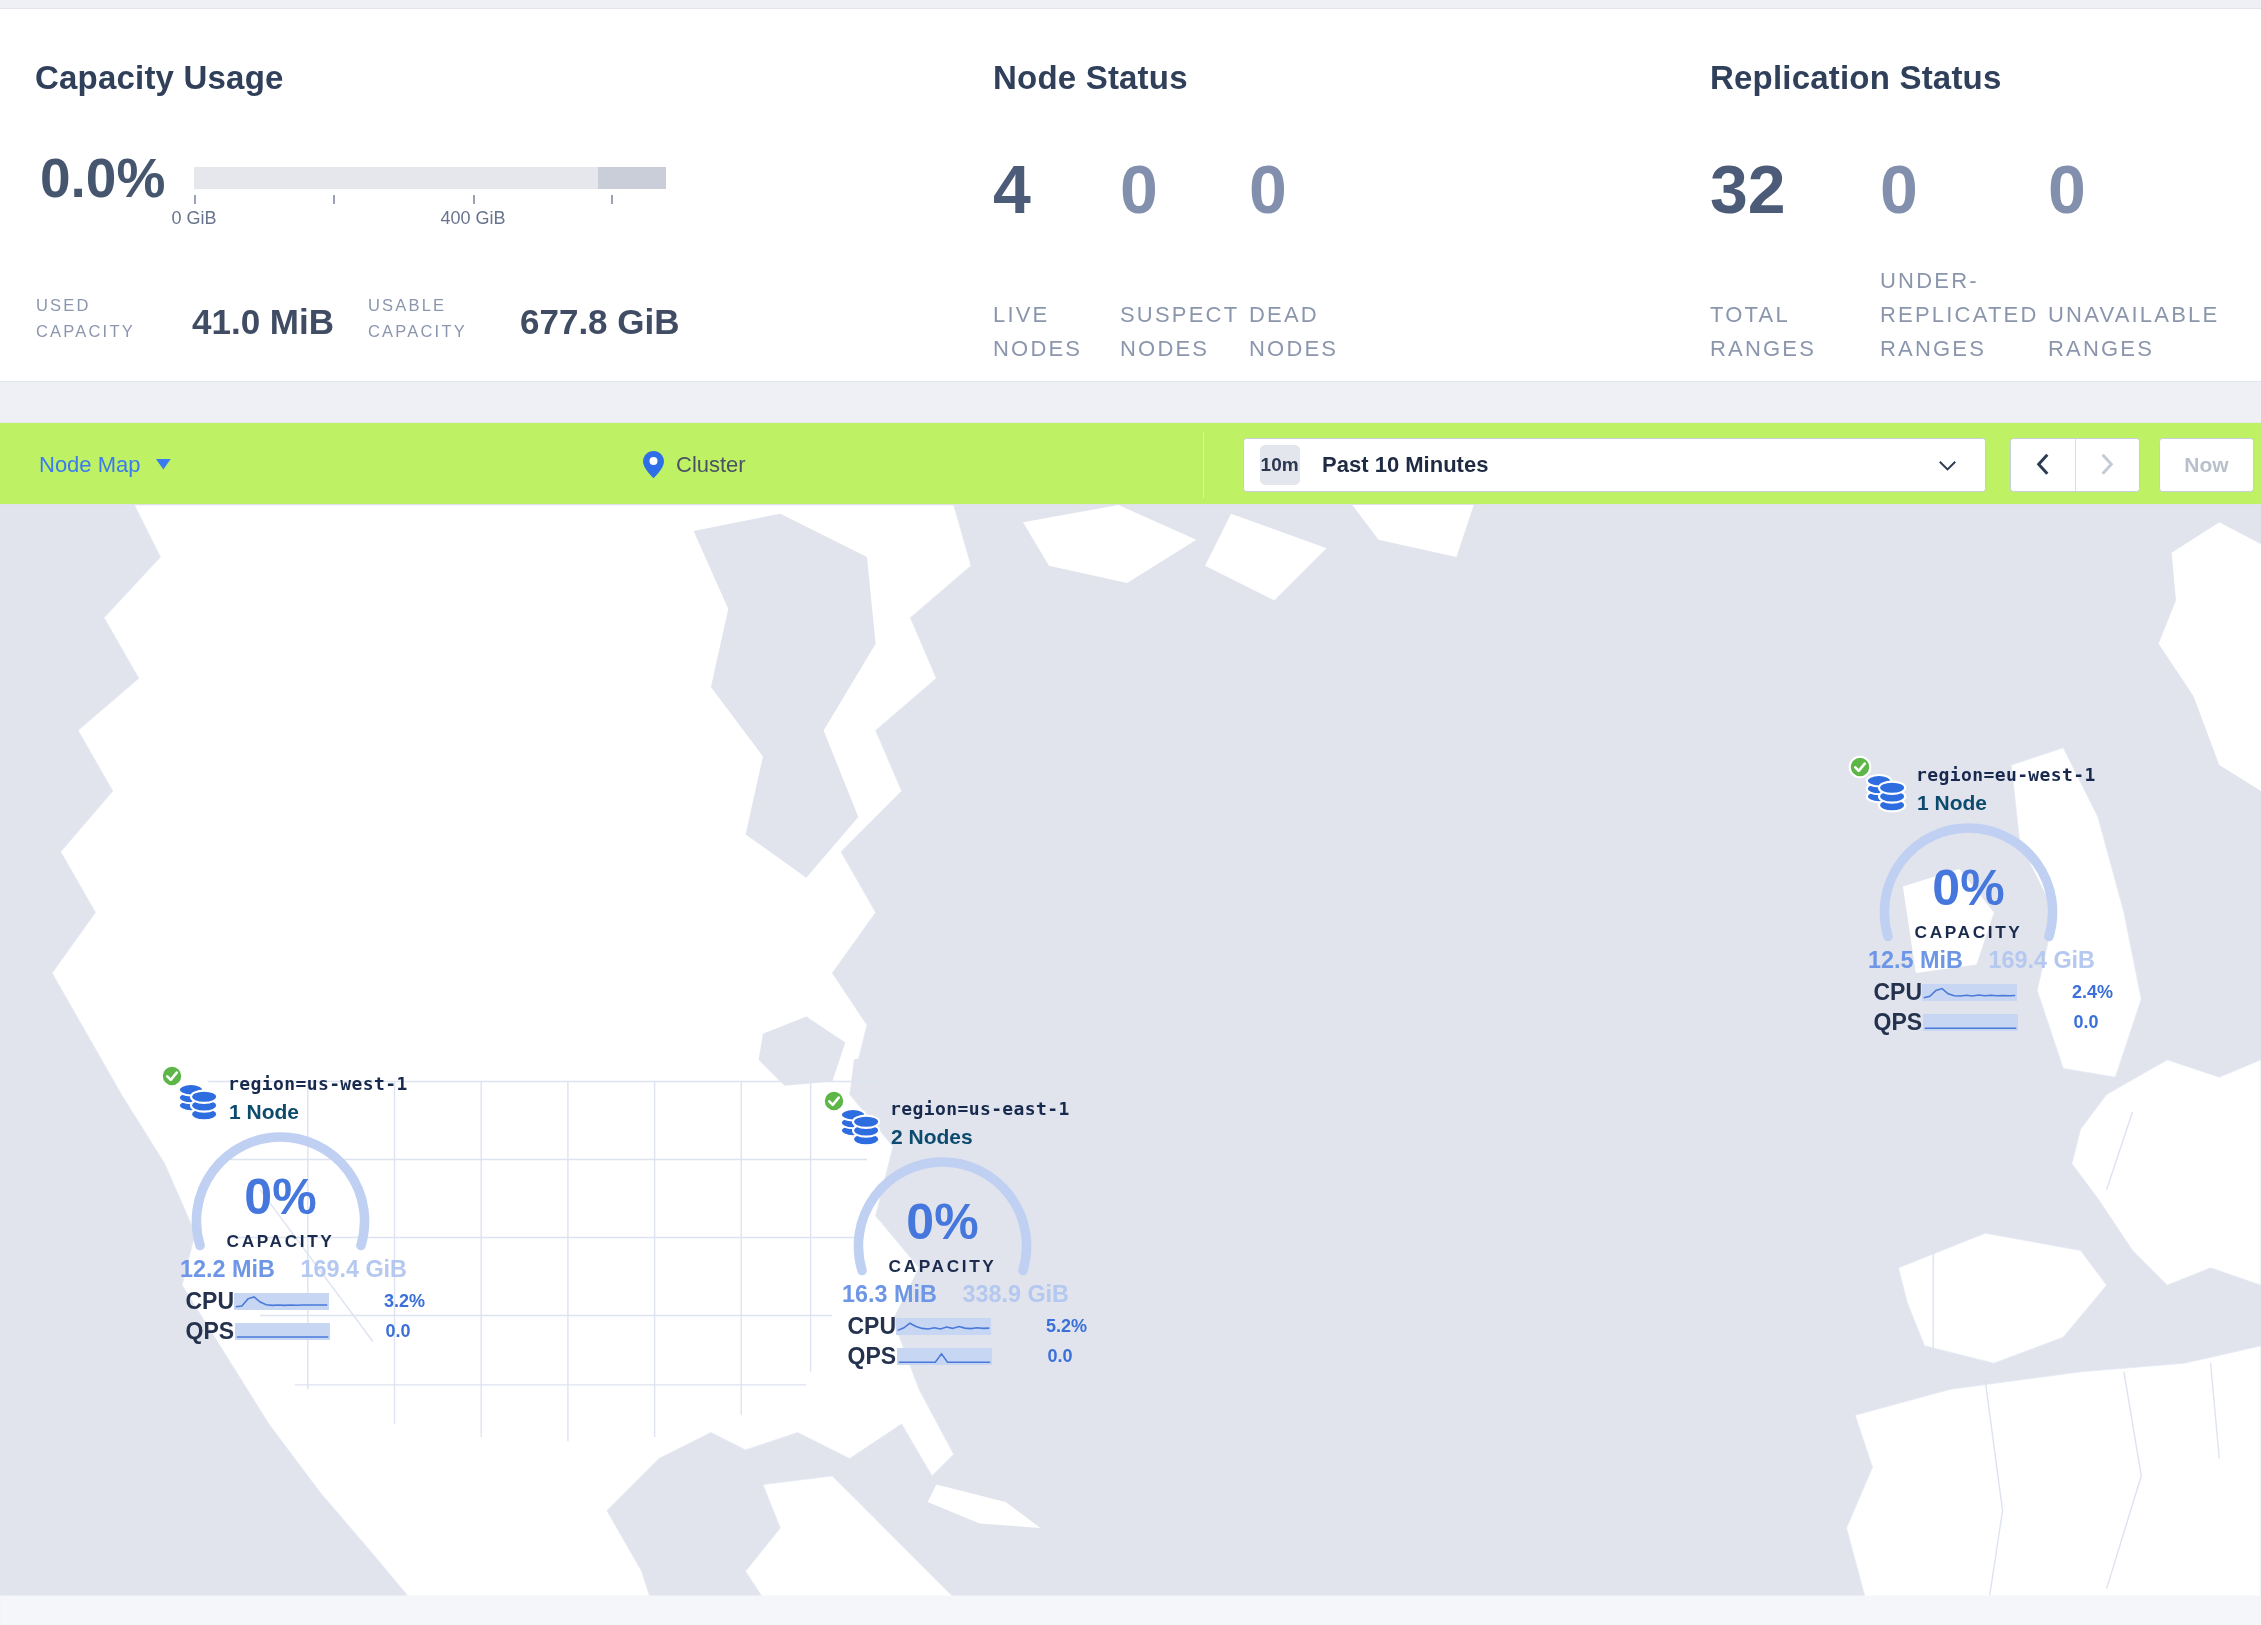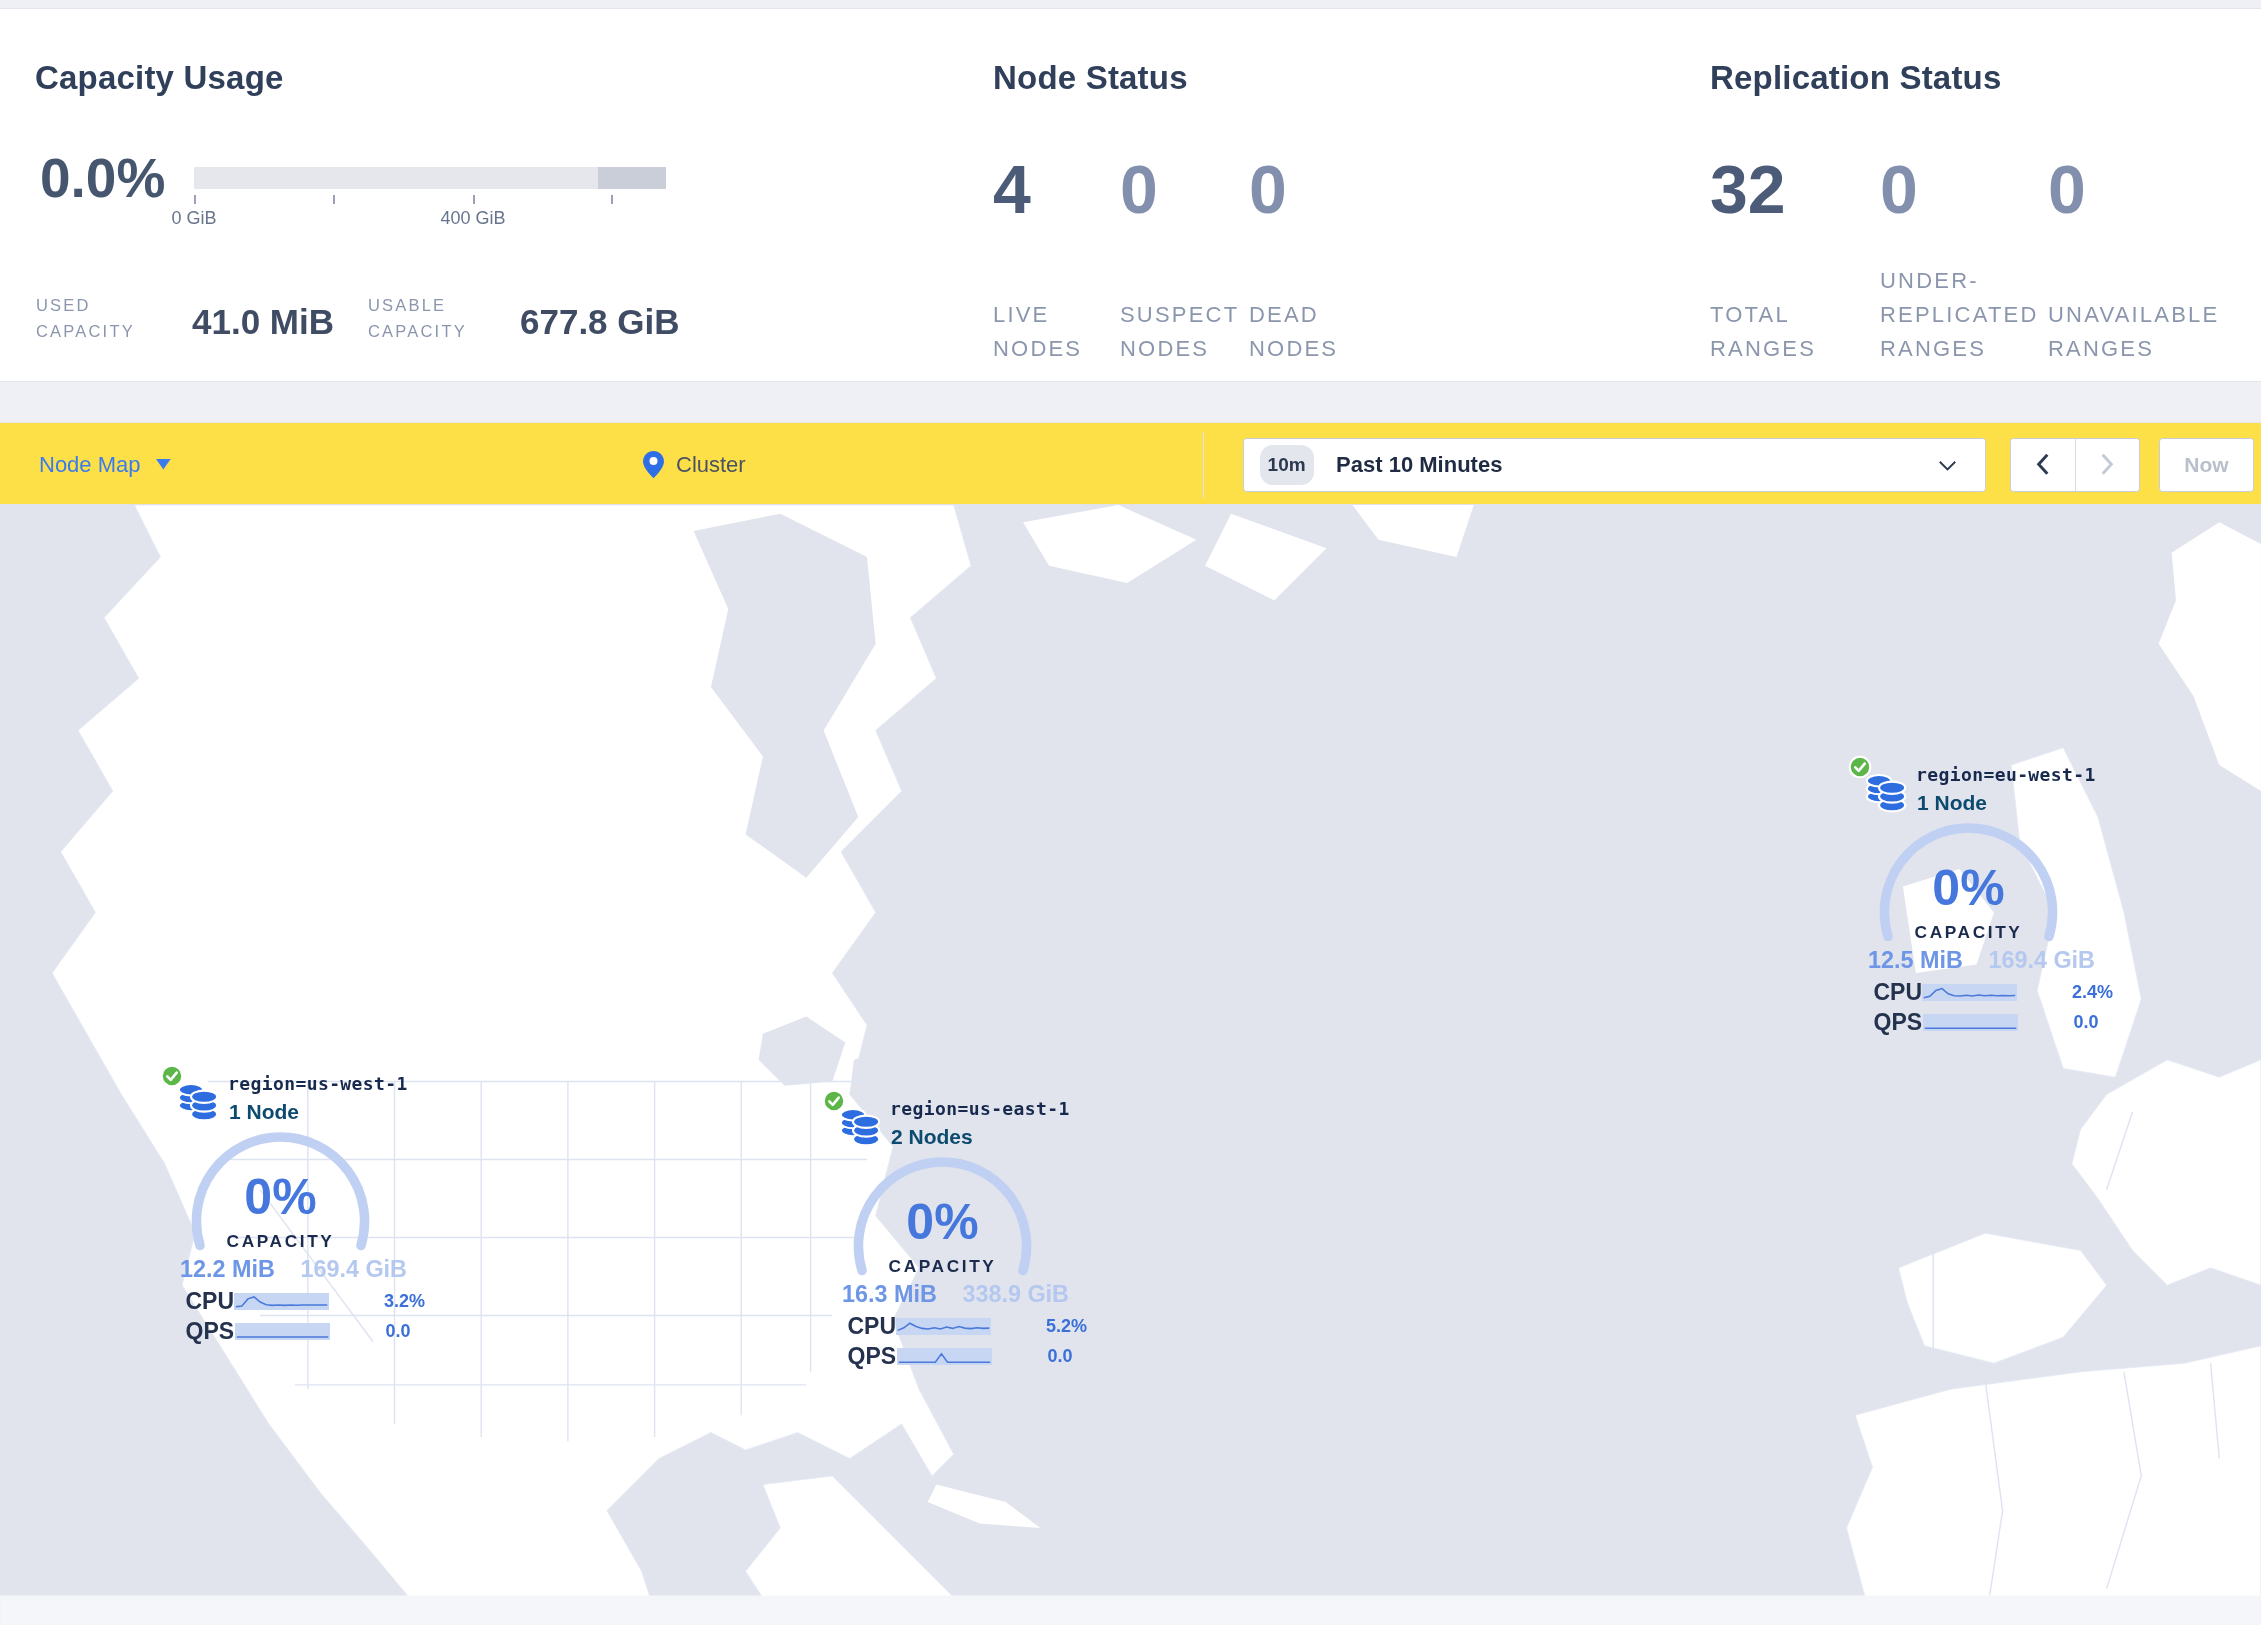--- a/index.html
+++ b/index.html
@@ -32,34 +32,34 @@
   .stat-value{position:absolute;top:146px;font-size:68px;font-weight:600;line-height:1;}
   .stat-value.dark{color:#4c5c78;} .stat-value.light{color:#8390ad;}
   .stat-label{
     position:absolute;top:244px;height:113px;display:flex;flex-direction:column;justify-content:flex-end;
     font-size:22px;color:#8b96ad;letter-spacing:2.2px;line-height:1.55;
   }
   .s-n0{left:993px;width:108px;} .s-n1{left:1120px;width:111px;} .s-n2{left:1249px;width:113px;}
   .s-r0{left:1710px;width:130px;} .s-r1{left:1880px;width:154px;} .s-r2{left:2048px;width:160px;}
   
   .toolbar{
-    position:absolute;left:0;top:422px;width:2261px;height:83px;background:#fde047;
+    position:absolute;left:0;top:422px;width:2261px;height:83px;background:#bef264;
     border-top:0.9px solid #e5e7ec;border-bottom:0.9px solid #dfe2e9;box-sizing:border-box;
   }
   .view-selector{position:absolute;left:39px;top:0;height:83px;display:flex;align-items:center;gap:15.6px;cursor:pointer;}
   .view-selector .label{font-size:22px;color:#3a7bf0;}
   .breadcrumb{position:absolute;left:643px;top:0;height:83px;display:flex;align-items:center;gap:12px;}
   .breadcrumb .label{font-size:22px;color:#4a5264;}
   .tb-divider{position:absolute;left:1203px;top:8.7px;width:0.9px;height:66px;background:#e1e4ea;}
   .time-picker{
     position:absolute;left:1243px;top:14.7px;width:743px;height:54px;border:0.9px solid #c6ccd8;border-radius:3.5px;
     background:#fff;display:flex;align-items:center;box-sizing:border-box;cursor:pointer;
   }
   .time-badge{
-    margin-left:15.6px;width:54px;height:40px;background:#e3e6ec;border-radius:13px;
+    margin-left:15.6px;width:40px;height:40px;background:#e3e6ec;border-radius:5px;
     display:flex;align-items:center;justify-content:center;font-size:19px;font-weight:700;color:#2c3950;
   }
   .time-label{margin-left:22.5px;font-size:22px;font-weight:600;color:#1f2b42;}
   .time-caret{position:absolute;right:28px;top:21px;}
   .history{
     position:absolute;left:2010px;top:14.7px;width:130px;height:54px;border:0.9px solid #c6ccd8;border-radius:3.5px;
     background:#fff;display:flex;box-sizing:border-box;
   }
   .history .seg{flex:1;display:flex;align-items:center;justify-content:center;cursor:pointer;}
   .history .seg:first-child{border-right:0.9px solid #d9dde5;}

